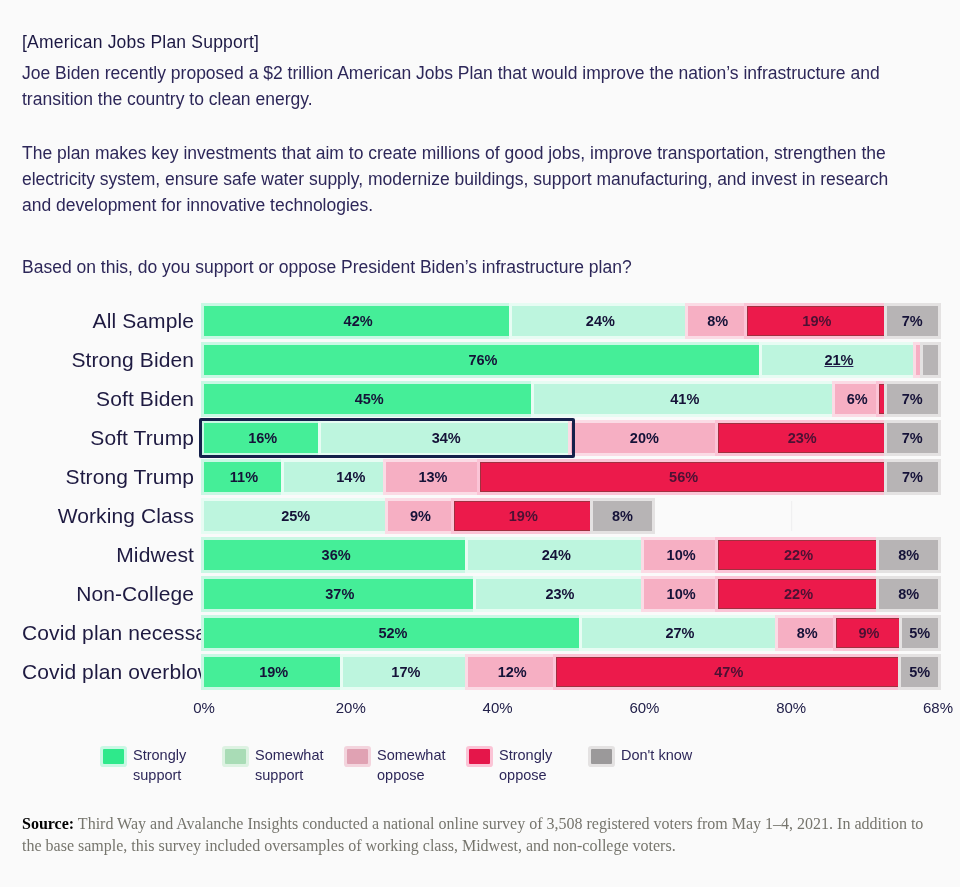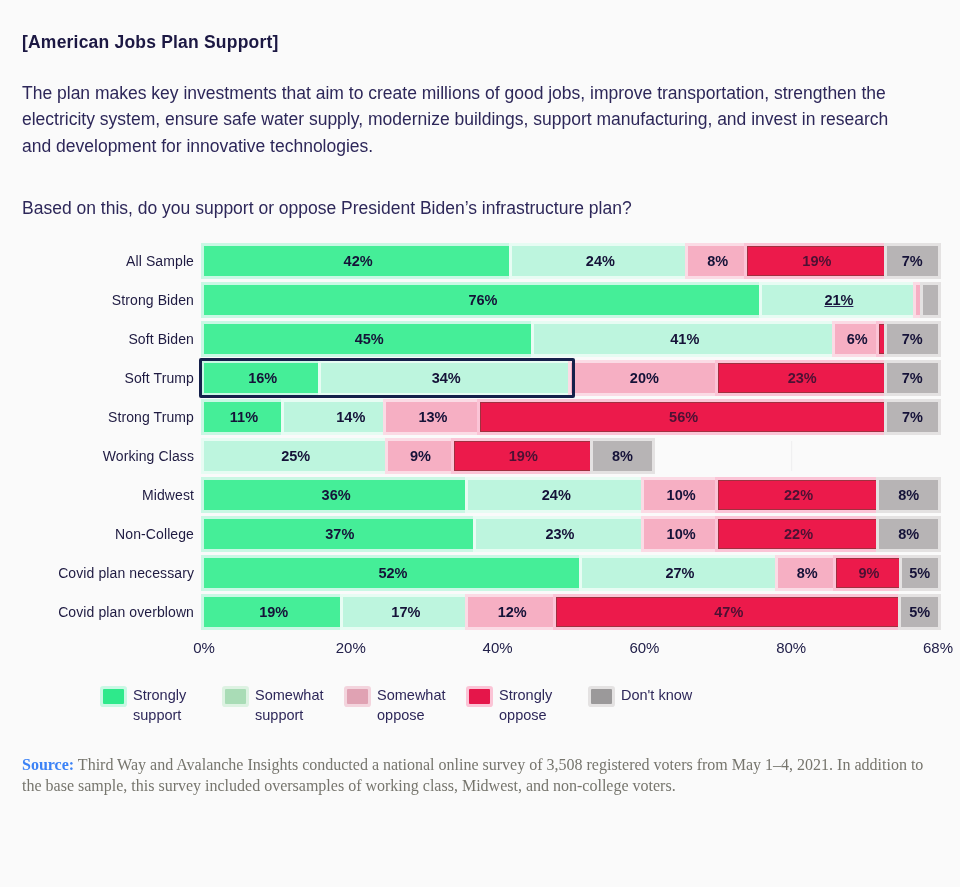--- a/index.html
+++ b/index.html
@@ -6,41 +6,41 @@
   html, body { background: #fafafa; }
   body {
     width: 960px; height: 887px; overflow: hidden;
     font-family: "Liberation Sans", "DejaVu Sans", sans-serif;
     color: #2a2457;
   }
   .page { padding: 20px 22px 0 22px; }
 
   
   .title {
-    font-size: 17.5px; font-weight: 700; color: #1c1843;
+    font-size: 17.5px; font-weight: 400; color: #1c1843;
     letter-spacing: 0.2px; margin-top: 12px;
   }
   .para {
     font-size: 17.5px; line-height: 1.5; color: #2d2759;
     max-width: 880px; margin-top: 7px;
   }
   .para.gap { margin-top: 27px; }
   .question { margin-top: 36px; }
 
   
   .chart { margin-top: 25px; }
   .rows {}
   .row {
     display: flex; align-items: center;
     height: 30px; margin-bottom: 9px;
   }
   .row-label {
     width: 182px; flex: 0 0 182px;
     text-align: right; padding-right: 10px;
-    font-size: 14px; color: #1e1a41; letter-spacing: 0.1px;
+    font-size: 21px; color: #1e1a41; letter-spacing: 0.1px;
     white-space: nowrap;
   }
   .bar-wrap {
     position: relative; flex: 1 1 auto; height: 30px;
     background-image: linear-gradient(to right, rgba(40,40,70,0.06) 1px, transparent 1px);
     background-size: 20% 100%;
   }
   .bar {
     position: absolute; inset: 0;
     display: flex; height: 30px;
@@ -86,28 +86,29 @@
     white-space: pre-line;
   }
 
   
   .footer {
     margin-top: 26px; padding: 2px 0 0 0;
     font-family: "Liberation Serif", "DejaVu Serif", serif;
     font-size: 16px; line-height: 1.35; color: #76756d;
     max-width: 916px;
   }
-  .footer .src-label { font-weight: 700; color: #3b82f6; }
+  .footer .src-label { font-weight: 700; color: #000000; }
 </style>
 </head>
 <body>
 
 <div class="page">
 
   <h1 class="title">[American Jobs Plan Support]</h1>
+  <p class="para">Joe Biden recently proposed a $2 trillion American Jobs Plan that would improve the nation’s infrastructure and transition the country to clean energy.</p>
   <p class="para gap">The plan makes key investments that aim to create millions of good jobs, improve transportation, strengthen the electricity system, ensure safe water supply, modernize buildings, support manufacturing, and invest in research and development for innovative technologies.</p>
   <p class="para question">Based on this, do you support or oppose President Biden’s infrastructure plan?</p>
 
   <section class="chart">
     <div class="rows" id="chart-rows">
         <div class="row">
           <div class="row-label">All Sample</div>
           <div class="bar-wrap">
             <div class="bar">
               <div class="seg" style="width: 42%; background: rgb(69, 238, 152); box-shadow: rgb(201, 248, 228) 0px 0px 0px 3px;">

